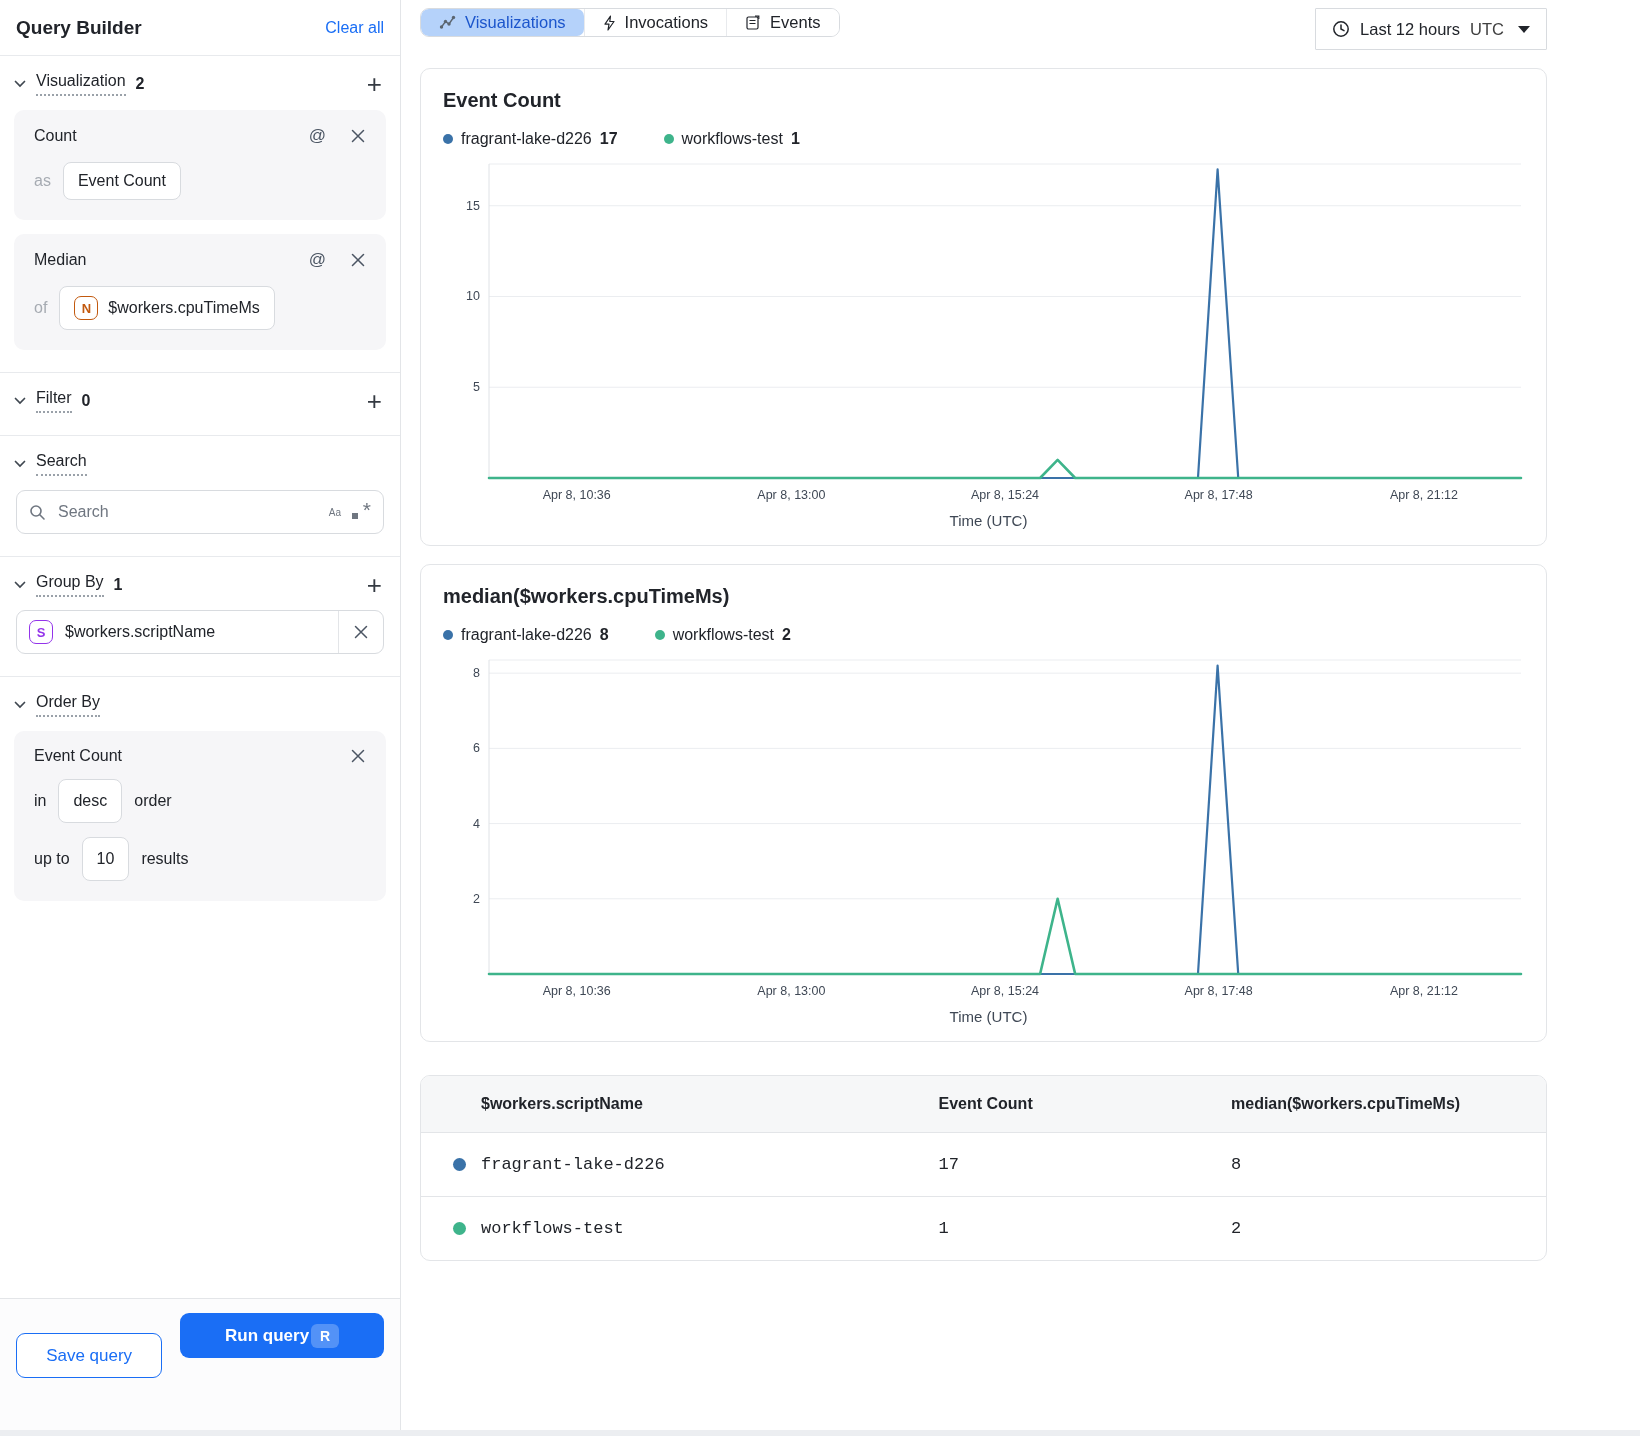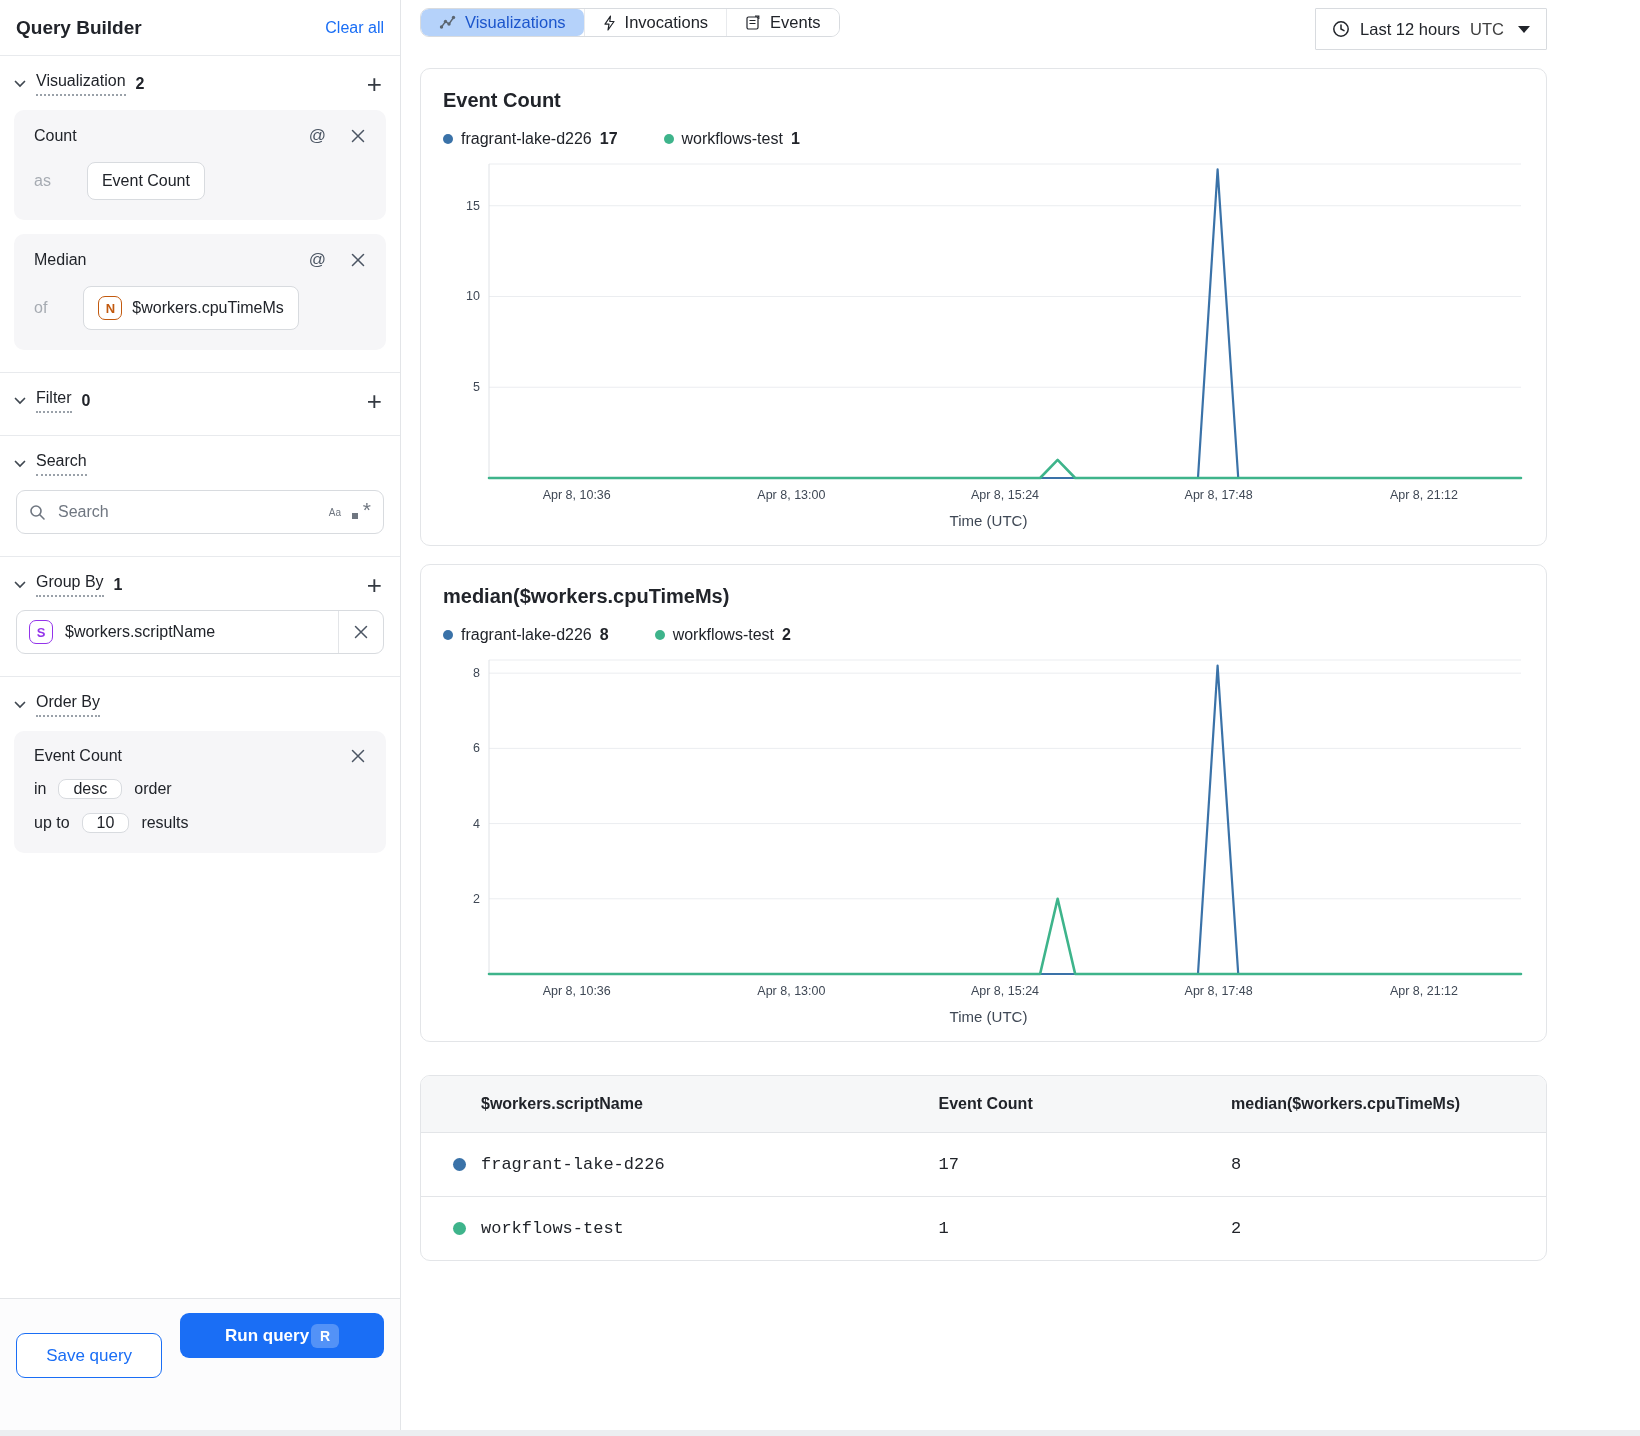--- a/index.html
+++ b/index.html
@@ -20,39 +20,39 @@
   .sec-label{font-size:16px;border-bottom:2px dotted #9aa1a9;padding-bottom:4px;}
   .sec-count{font-weight:bold;margin-left:10px;font-size:16px;}
   .plus{margin-left:auto;font-size:26px;font-weight:300;color:#343a42;background:none;border:none;line-height:20px;cursor:pointer;padding:0 4px;}
   .qcard{background:#f6f6f8;border-radius:10px;margin:14px 0 0;padding:16px 20px 20px;}
   .qcard-head{display:flex;align-items:center;}
   .qcard-title{font-size:16px;font-weight:500;}
   .icon-btn{background:none;border:none;cursor:pointer;color:#4b5563;display:flex;align-items:center;padding:0;}
   .at-glyph{font-size:17px;color:#4b5563;}
   .ml-auto{margin-left:auto;}
   .ml-22{margin-left:24px;}
-  .inline-row{display:flex;align-items:center;margin-top:16px;font-size:16px;gap:24px;}
+  .inline-row{display:flex;align-items:center;margin-top:16px;font-size:16px;}
   .muted{color:#a6abb2;}
   .value-box{background:#fff;border:1px solid #d8dbdf;border-radius:8px;padding:9px 14px;margin-left:12px;font-size:16px;display:flex;align-items:center;gap:10px;cursor:pointer;}
   .badge-letter{width:24px;height:24px;border:1.5px solid;border-radius:7px;display:flex;align-items:center;justify-content:center;font-size:13px;font-weight:bold;background:#fff;}
   .badge-n{color:#c2590e;border-color:#c2590e;}
   .badge-s{color:#9333ea;border-color:#9333ea;}
   .search-box{margin:14px 2px 0;height:44px;border:1px solid #d8dbdf;border-radius:9px;display:flex;align-items:center;padding:0 12px;gap:10px;background:#fff;}
   .search-input{flex:1;border:none;outline:none;font-size:16px;color:#21242a;background:transparent;}
   .search-input::placeholder{color:#6f7680;}
   .match-case{color:#6f7680;font-size:10px;background:none;border:none;cursor:pointer;padding:0;}
   .regex-btn{position:relative;width:20px;height:20px;background:none;border:none;cursor:pointer;padding:0;}
   .rx-square{position:absolute;left:1px;bottom:3px;width:6px;height:6px;background:#6f7680;}
   .rx-star{position:absolute;right:0;top:-4px;font-size:21px;color:#6f7680;}
   .gb-item{margin:13px 2px 0;height:44px;border:1px solid #d8dbdf;border-radius:9px;display:flex;align-items:center;padding-left:12px;background:#fff;cursor:pointer;}
   .gb-name{margin-left:12px;font-size:16px;flex:1;}
   .vdiv{width:1px;align-self:stretch;background:#e3e5e8;}
   .gb-x{width:44px;align-self:stretch;display:flex;align-items:center;justify-content:center;background:none;border:none;cursor:pointer;color:#4b5563;}
   .ob-row{display:flex;align-items:center;margin-top:14px;font-size:16px;gap:12px;}
-  .mini-box{background:#fff;border:1px solid #d8dbdf;border-radius:8px;padding:0 14px;font-size:16px;cursor:pointer;}
+  .mini-box{background:#fff;border:1px solid #d8dbdf;border-radius:8px;padding:12px 14px;font-size:16px;cursor:pointer;}
   .sidebar-footer{border-top:1px solid #e3e5e8;padding:14px 16px 52px;display:flex;gap:18px;background:#fcfcfd;}
   .btn-outline{flex:1;border:1px solid #1a6ef5;color:#1a6ef5;background:#fff;font-size:17px;border-radius:9px;height:45px;cursor:pointer;margin-top:20px;}
   .btn-primary{flex:1.45;background:#1a6ef5;color:#fff;font-size:17px;font-weight:bold;border:none;border-radius:9px;height:45px;display:flex;align-items:center;justify-content:center;gap:2px;cursor:pointer;}
   .kbd{background:rgba(255,255,255,.25);border-radius:6px;padding:4px 9px;font-size:14px;font-weight:bold;}
 
   
   .main{flex:1;padding:8px 93px 0 19px;overflow:hidden;background:#fff;}
   .main-top{display:flex;justify-content:space-between;align-items:flex-start;}
   .tabs{display:flex;border:1px solid #d8dbdf;border-radius:9px;overflow:hidden;background:#fff;}
   .tab{display:flex;align-items:center;gap:9px;padding:0 18px;height:27px;font-size:16.5px;background:#fff;border:none;border-left:1px solid #e8eaed;color:#21242a;cursor:pointer;}

